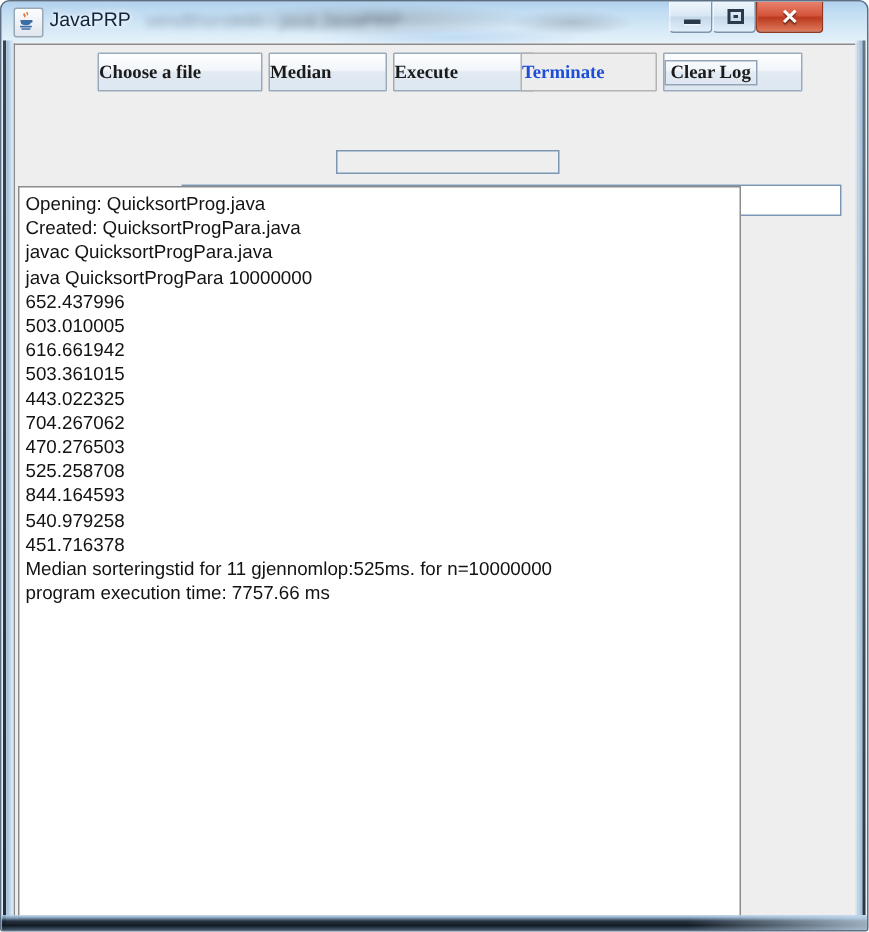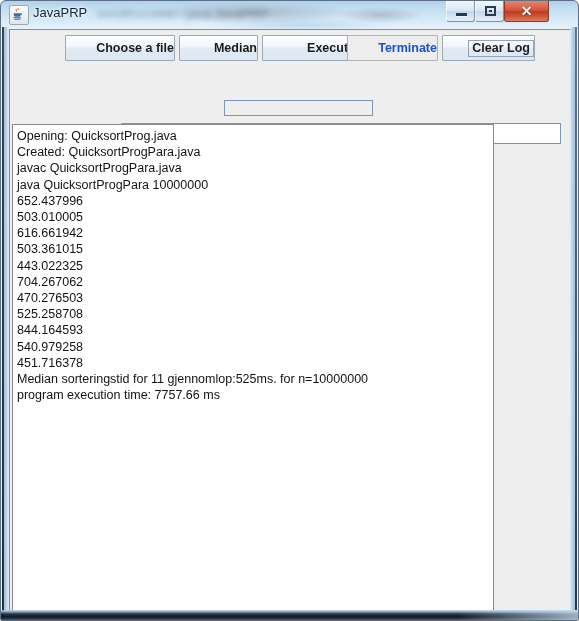--- a/index.html
+++ b/index.html
@@ -166,47 +166,47 @@
     width: 561px;
     height: 28px;
   }
   .tool-btn {
     position: absolute;
     top: 0;
     height: 26px;
     box-sizing: border-box;
     border: 1px solid #9aaabb;
     background: linear-gradient(to bottom, #fdfeff 0%, #f2f6fa 45%, #e2eaf3 50%, #dde7f1 100%);
-    font-family: Liberation Sans, sans-serif;
+    font-family: Liberation Serif, serif;
     font-size: 12.5px;
     font-weight: bold;
     color: #1b1b1b;
     display: flex;
     align-items: center;
-    justify-content: flex-end;
+    justify-content: flex-start;
     padding: 0;
     border-radius: 1px;
   }
   .tool-btn.disabled {
     background: #ededed;
     border-color: #b3b3b3;
     color: #1d4ed8;
     font-weight: bold;
   }
   .tool-btn .focus-ring {
     border: 1px solid #93a4b8;
     padding: 0px 3px 1px 3px;
     line-height: 14px;
   }
 
   #btn-choose  { left: 55px;  width: 110px; }
   #btn-compile { left: 169px; width: 79px;  }
   #btn-execute { left: 252px; width: 94px;  }
   #btn-terminate { left: 337px; width: 91px; }
-  #btn-clearlog  { left: 432px; width: 93px; padding-left: 22px; }
+  #btn-clearlog  { left: 432px; width: 93px; }
 
   
   #progress-bar {
     position: absolute;
     left: 214px; top: 70px;
     width: 149px; height: 16px;
     box-sizing: border-box;
     border: 1px solid #7b96b5;
     background: #eeeeee;
   }

